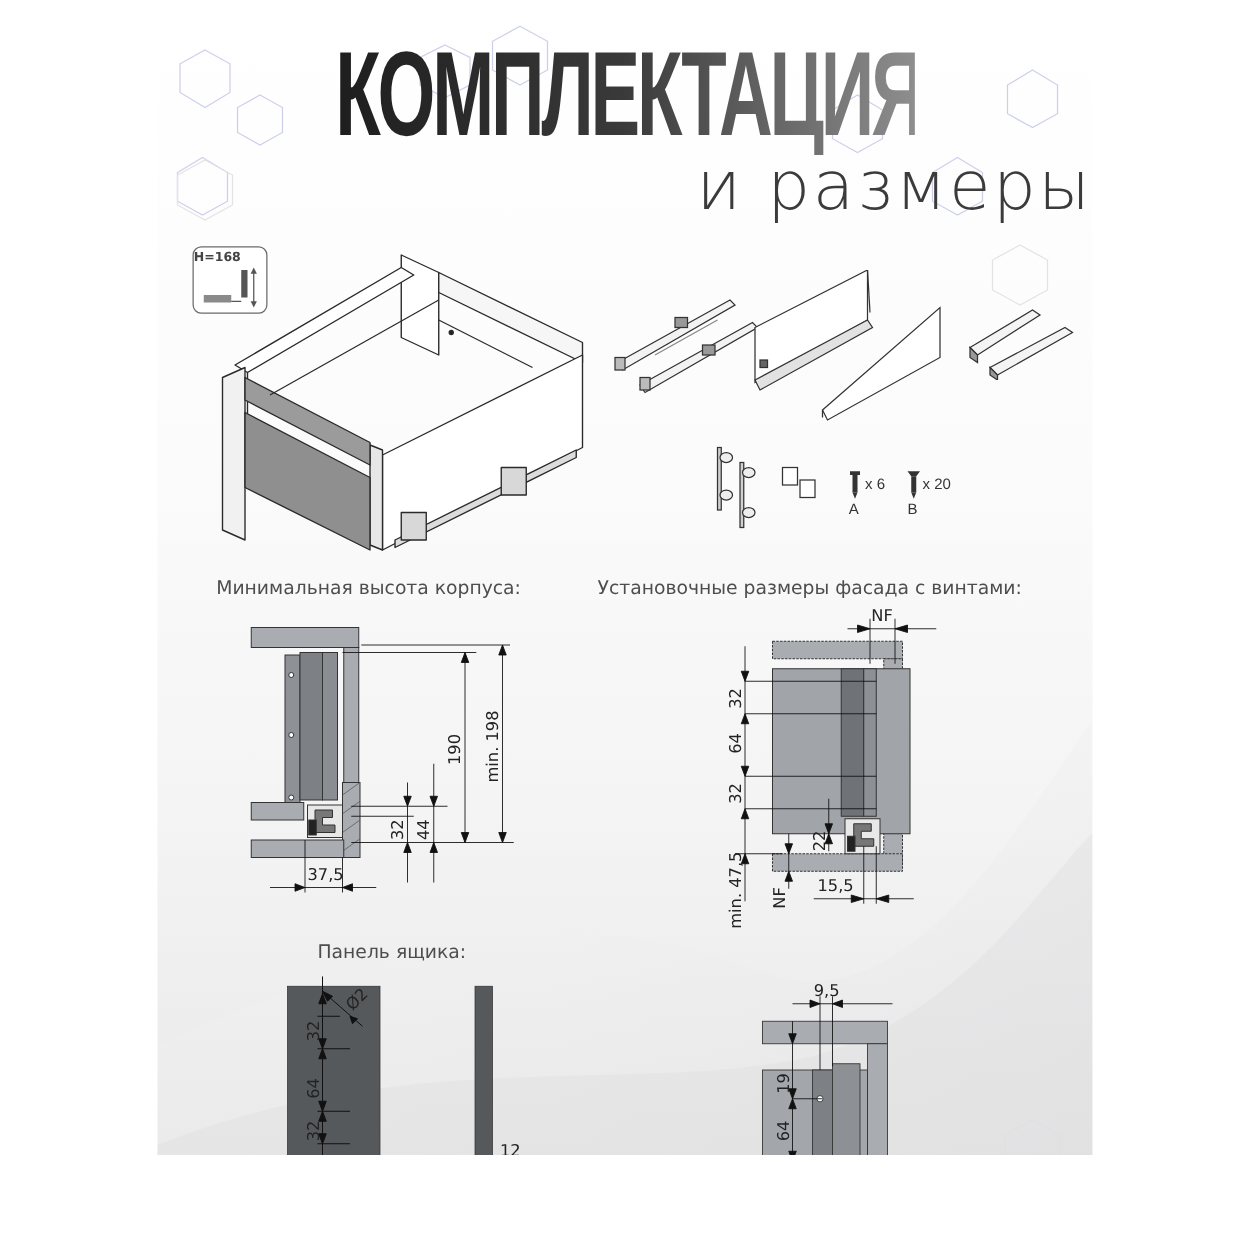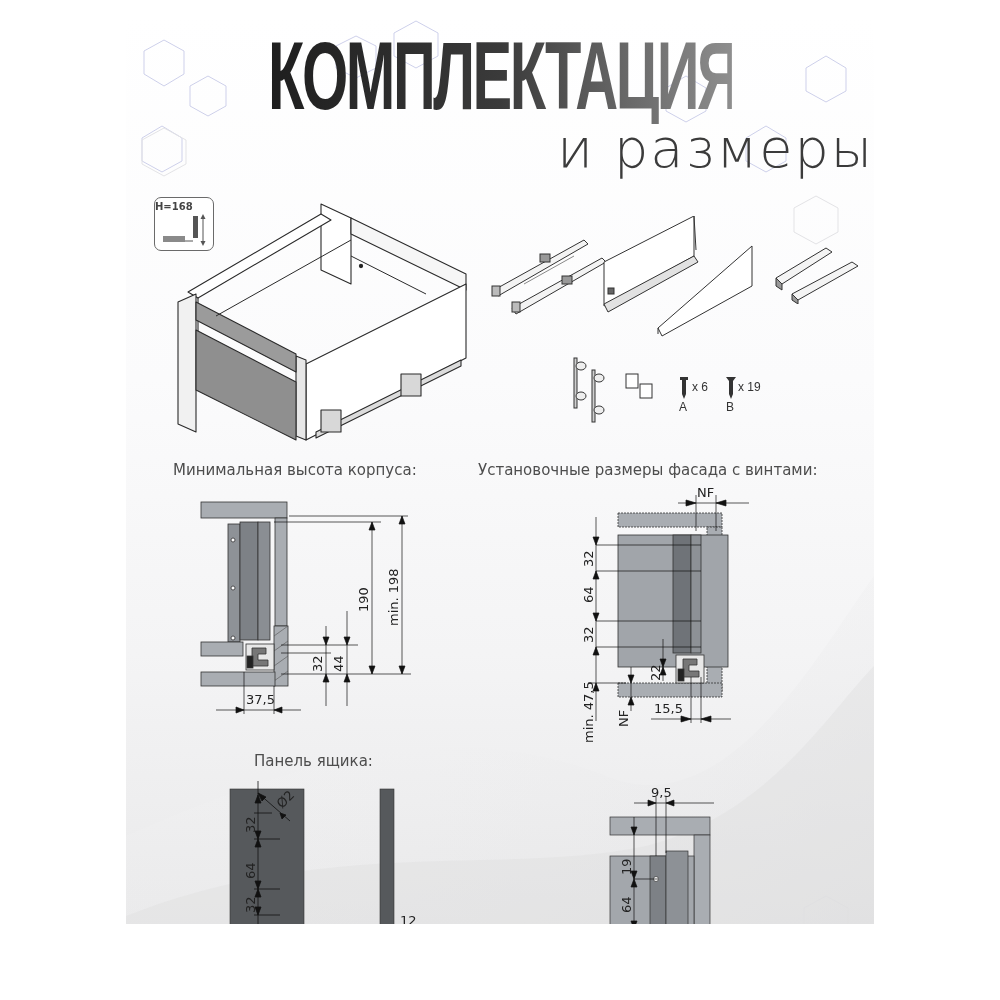--- a/index.html
+++ b/index.html
@@ -173,21 +173,21 @@
     <rect x="4" y="4" width="4" height="14" fill="#333"></rect>
     <polygon points="4,18 8,18 6,23" fill="#333"></polygon>
   </svg>
   <div class="hw-label" style="left:566px;top:364px">x 6</div>
   <div class="hw-label" style="left:553px;top:384px">A</div>
   <svg class="abs" style="left:599px;top:360px" width="12" height="24">
     <polygon points="1,1 11,1 8,5 4,5" fill="#333"></polygon>
     <rect x="4" y="5" width="4" height="13" fill="#333"></rect>
     <polygon points="4,18 8,18 6,23" fill="#333"></polygon>
   </svg>
-  <div class="hw-label" style="left:612px;top:364px">x 19</div>
+  <div class="hw-label" style="left:612px;top:364px">x 20</div>
   <div class="hw-label" style="left:600px;top:384px">B</div>
 
   <div class="caption" style="left:47px;top:445px">Минимальная высота корпуса:</div>
   <div class="caption" style="left:352px;top:445px">Установочные размеры фасада с винтами:</div>
   <div class="caption" style="left:128px;top:736px">Панель ящика:</div>
 
   <svg class="abs" style="left:60px;top:480px" width="240" height="220" viewBox="0 0 240 220">
     <g stroke="#333" stroke-width="0.8">
       <rect x="15" y="6" width="86" height="16" fill="#a9adb2"></rect>
       <rect x="89" y="22" width="12" height="108" fill="#a9adb2"></rect>

